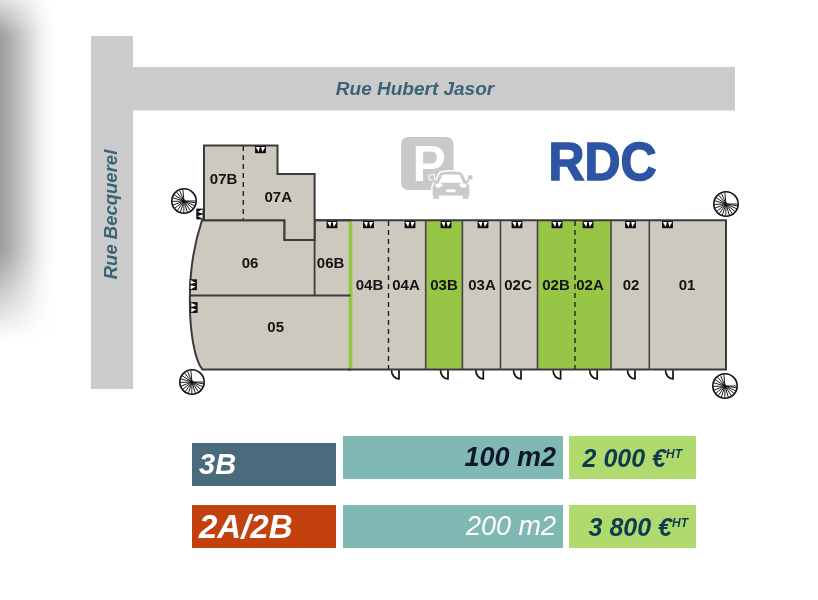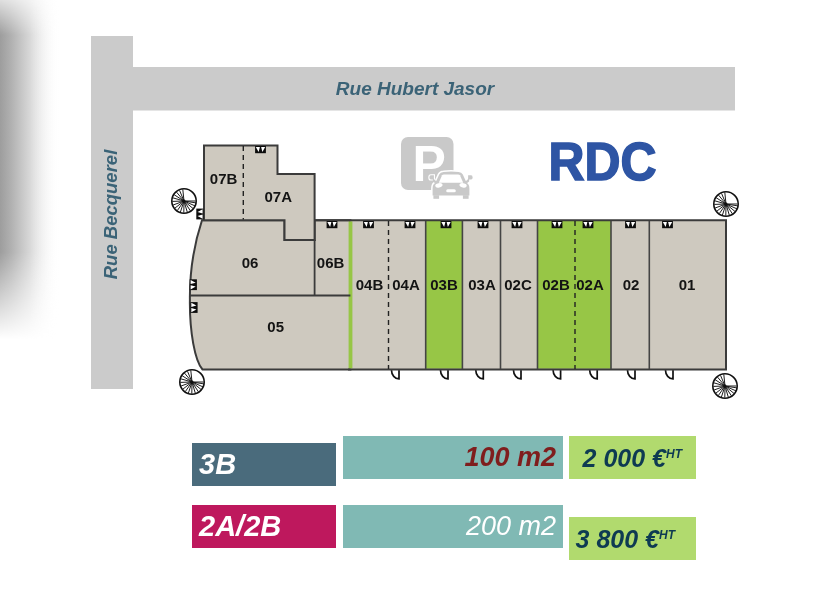--- a/index.html
+++ b/index.html
@@ -205,31 +205,31 @@
   <use href="#door" transform="translate(635,370.3)"></use>
 
   <use href="#door" transform="translate(673,370.3)"></use>
 </svg>
 
 <div class="abs" style="left:192px;top:436px;width:144px;height:42.8px;background:#4a6b7c;
   color:#fff;font-size:29px;font-weight:bold;font-style:italic;line-height:43px;
   padding-left:7px;box-sizing:border-box;margin-top:7px;">3B</div>
 
 <div class="abs" style="left:343px;top:436px;width:220px;height:42.8px;background:#80b9b4;
-  color:#7f1d1d;font-size:27px;font-weight:bold;font-style:italic;line-height:43.5px;
+  color:#0f172a;font-size:27px;font-weight:bold;font-style:italic;line-height:43.5px;
   text-align:right;padding-right:7px;box-sizing:border-box;">100 m2</div>
 
 <div class="abs" style="left:568.5px;top:436px;width:127.5px;height:42.8px;background:#b1da6e;
   color:#0e3a52;font-size:25px;font-weight:bold;font-style:italic;line-height:37px;
   text-align:right;padding-right:14px;box-sizing:border-box;">2 000 €<span style="font-size:12px;vertical-align:8.5px;letter-spacing:0;">HT</span></div>
 
-<div class="abs" style="left:192px;top:505.2px;width:144px;height:43px;background:#be185d;
-  color:#fff;font-size:29px;font-weight:bold;font-style:italic;line-height:43px;
+<div class="abs" style="left:192px;top:505.2px;width:144px;height:43px;background:#c2410c;
+  color:#fff;font-size:33px;font-weight:bold;font-style:italic;line-height:43px;
   padding-left:7px;box-sizing:border-box;">2A/2B</div>
 
 <div class="abs" style="left:343px;top:505.2px;width:220px;height:43px;background:#80b9b4;
   color:#fff;font-size:27px;font-weight:normal;font-style:italic;line-height:43.5px;
   text-align:right;padding-right:7px;box-sizing:border-box;">200 m2</div>
 
 <div class="abs" style="left:568.5px;top:505.2px;width:127.5px;height:43px;background:#b1da6e;
   color:#0e3a52;font-size:25px;font-weight:bold;font-style:italic;line-height:37px;
-  text-align:right;padding-right:21px;box-sizing:border-box;margin-top:12px;">3 800 €<span style="font-size:12px;vertical-align:8.5px;letter-spacing:0;">HT</span></div>
+  text-align:right;padding-right:8px;box-sizing:border-box;">3 800 €<span style="font-size:12px;vertical-align:8.5px;letter-spacing:0;">HT</span></div>
 </div>
 
 </body></html>

